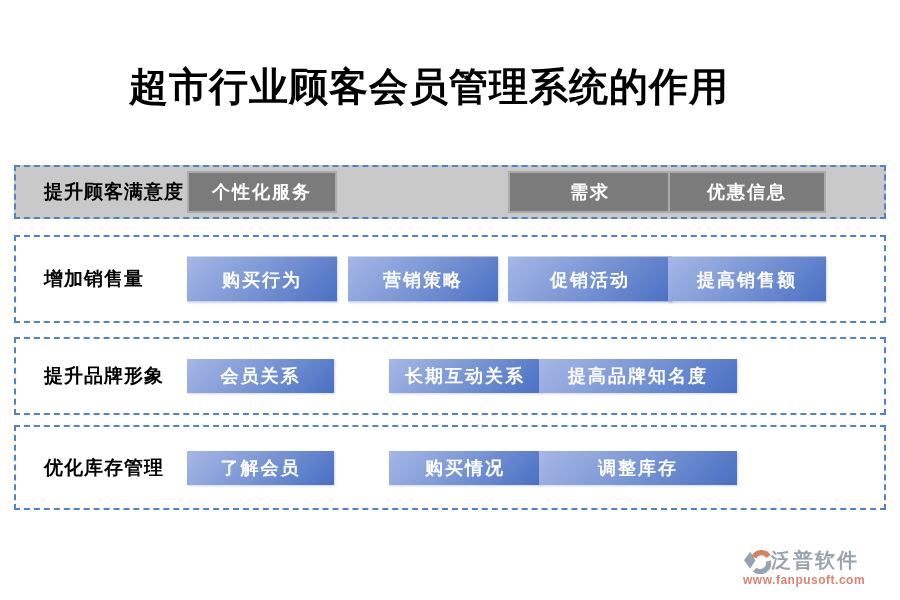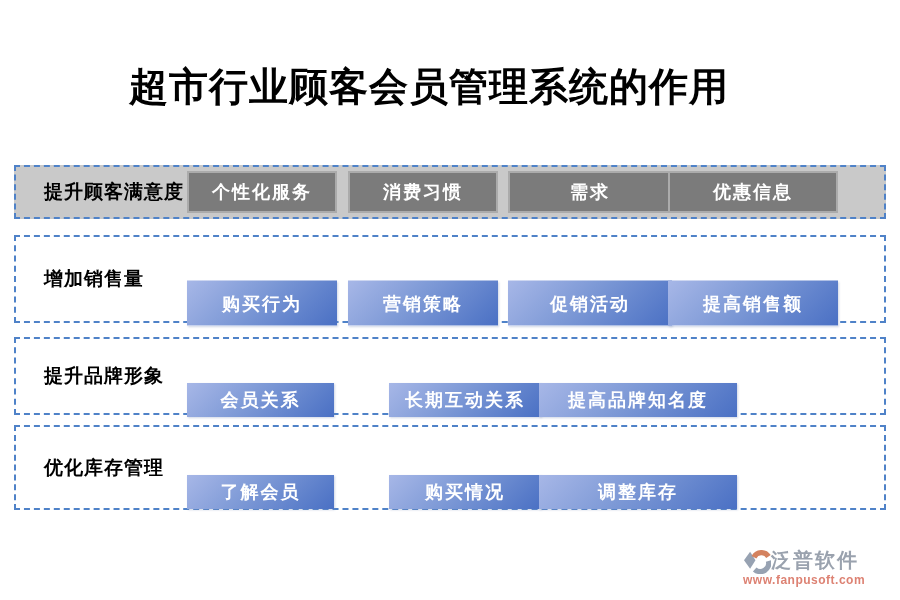--- a/index.html
+++ b/index.html
@@ -30,27 +30,26 @@
     color:#ffffff;font-size:18px;font-weight:bold;letter-spacing:2px;
     white-space:nowrap;cursor:default;
   }
   .node-gray{
     height:42px;background:#7b7b7b;border:2px solid #ababab;box-sizing:border-box;
   }
   .node-blue{
     height:44px;
     background:linear-gradient(135deg,#a7b7e7 0%,#7d99d6 45%,#4a70c4 100%);
     box-shadow:1px 1px 2px rgba(120,140,180,0.35);
-    margin-top:24px;
   }
   
   .c1{left:171px;width:150px;}
   .c2{left:332px;width:150px;}
   .c3{left:492px;width:164px;}
-  .c4{left:652px;width:170px;}
+  .c4{left:652px;width:158px;}
   .d1{left:171px;width:147px;}
   .d2{left:373px;width:152px;}
   .d3{left:523px;width:198px;}
   .band-2 .node-blue{height:45px;}
   .band-3 .node-blue,.band-4 .node-blue{height:34px;}
 
   .footer{
     position:absolute;left:743px;top:547px;width:152px;
     font-family:"Liberation Sans","DejaVu Sans",sans-serif;
   }
@@ -66,21 +65,20 @@
   }
 </style>
 </head>
 <body>
 
 <div class="title">超市行业顾客会员管理系统的作用</div>
 
 <div class="band band-1">
   <span class="band-label">提升顾客满意度</span>
   <div class="node node-gray c1">个性化服务</div>
-  <div class="node node-gray c2">消费习惯</div>
   <div class="node node-gray c3">需求</div>
   <div class="node node-gray c4">优惠信息</div>
 </div>
 
 <div class="band band-2">
   <span class="band-label">增加销售量</span>
   <div class="node node-blue c1">购买行为</div>
   <div class="node node-blue c2">营销策略</div>
   <div class="node node-blue c3">促销活动</div>
   <div class="node node-blue c4">提高销售额</div>

